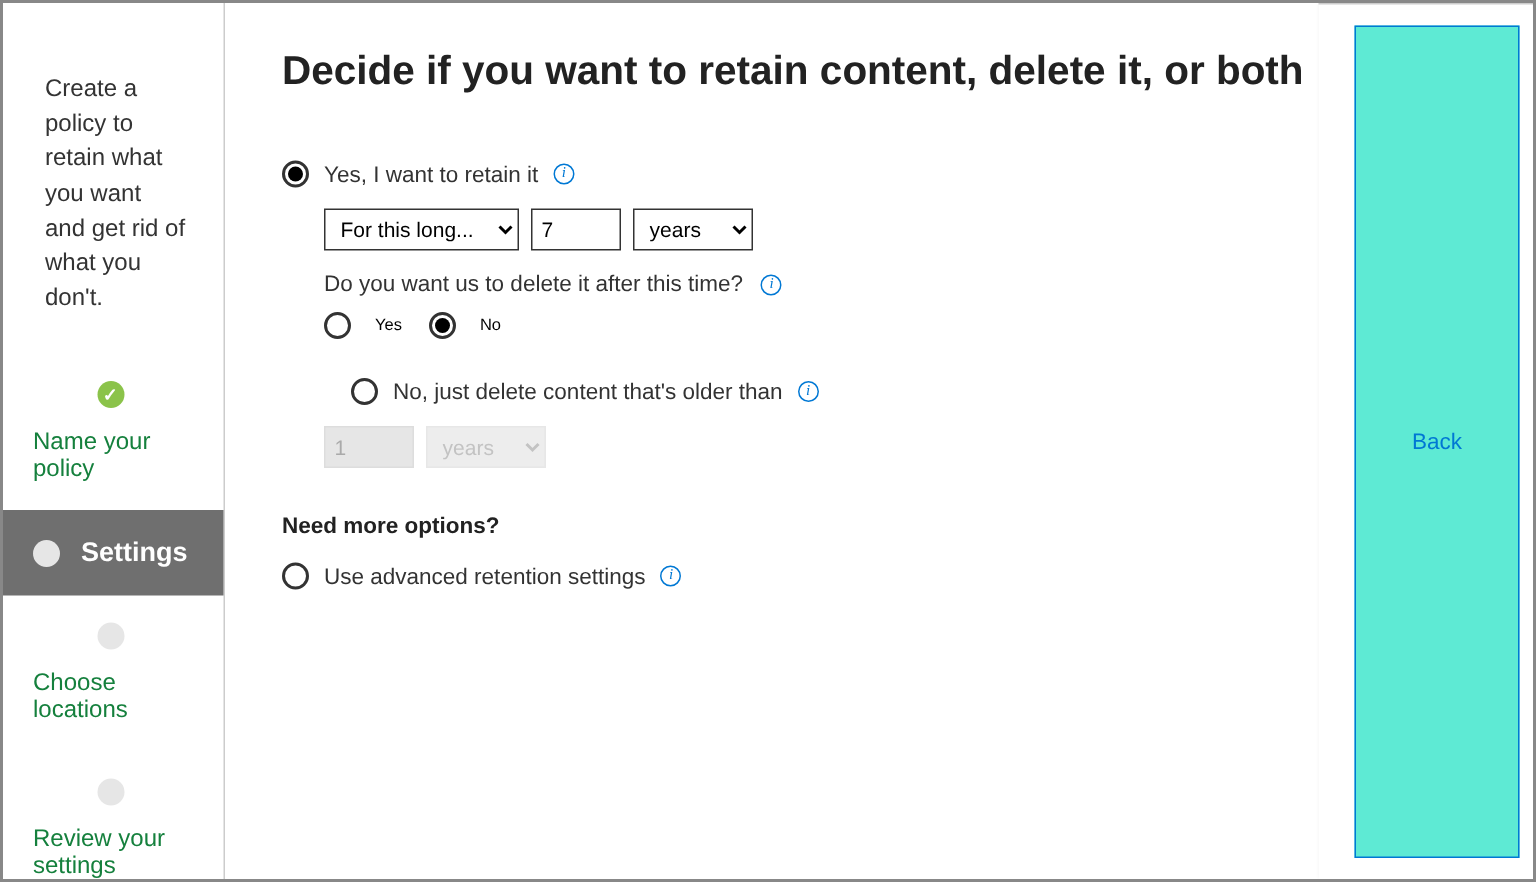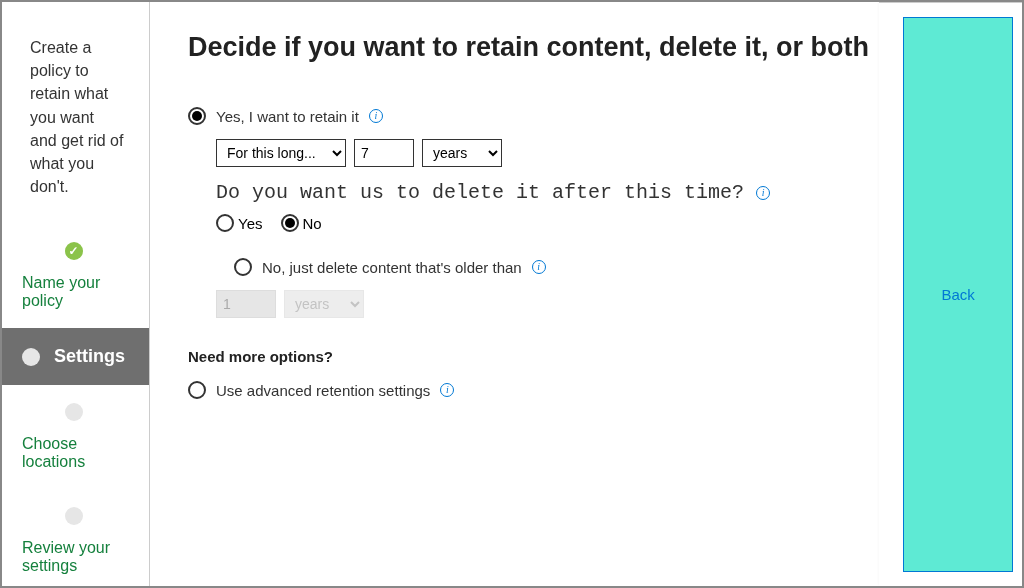--- a/index.html
+++ b/index.html
@@ -13,21 +13,21 @@
     }
     .container {
       display: flex;
       width: 100%;
       height: 100%;
     }
     .sidebar {
       width: 310px;
       background: #fff;
       border-right: 1px solid #ccc;
-      padding-top: 16px;
+      padding-top: 28px;
     }
     .sidebar-desc {
       padding: 18px 24px 26px 28px;
       font-size: 16px;
       color: #333;
       line-height: 1.45;
     }
     .step {
       display: flex;
       align-items: center;
@@ -131,35 +131,34 @@
     .duration-unit { width: 80px; }
     .based-on-row {
       display: flex;
       align-items: center;
       gap: 8px;
       font-size: 15px;
       margin-bottom: 22px;
     }
     .based-on-select { width: 180px; }
     .question {
-      font-size: 20px;
+      font-size: 15px;
       color: #333;
       margin-bottom: 10px;
       display: flex;
       align-items: center;
       gap: 12px;
-      font-family: Liberation Mono, monospace;
     }
     .yesno {
       display: flex;
       gap: 18px;
       align-items: center;
       margin-bottom: 8px;
     }
-    .yesno .opt { display: flex; align-items: center; gap: 4px; font-size: 15px; }
+    .yesno .opt { display: flex; align-items: center; gap: 16px; font-size: 11px; }
     
     .disabled-row {
       display: flex;
       gap: 8px;
       margin: 8px 0 20px 28px;
     }
     .disabled-row input, .disabled-row select {
       background: #e6e6e6;
       border: 1px solid #ddd;
       color: #aaa;

